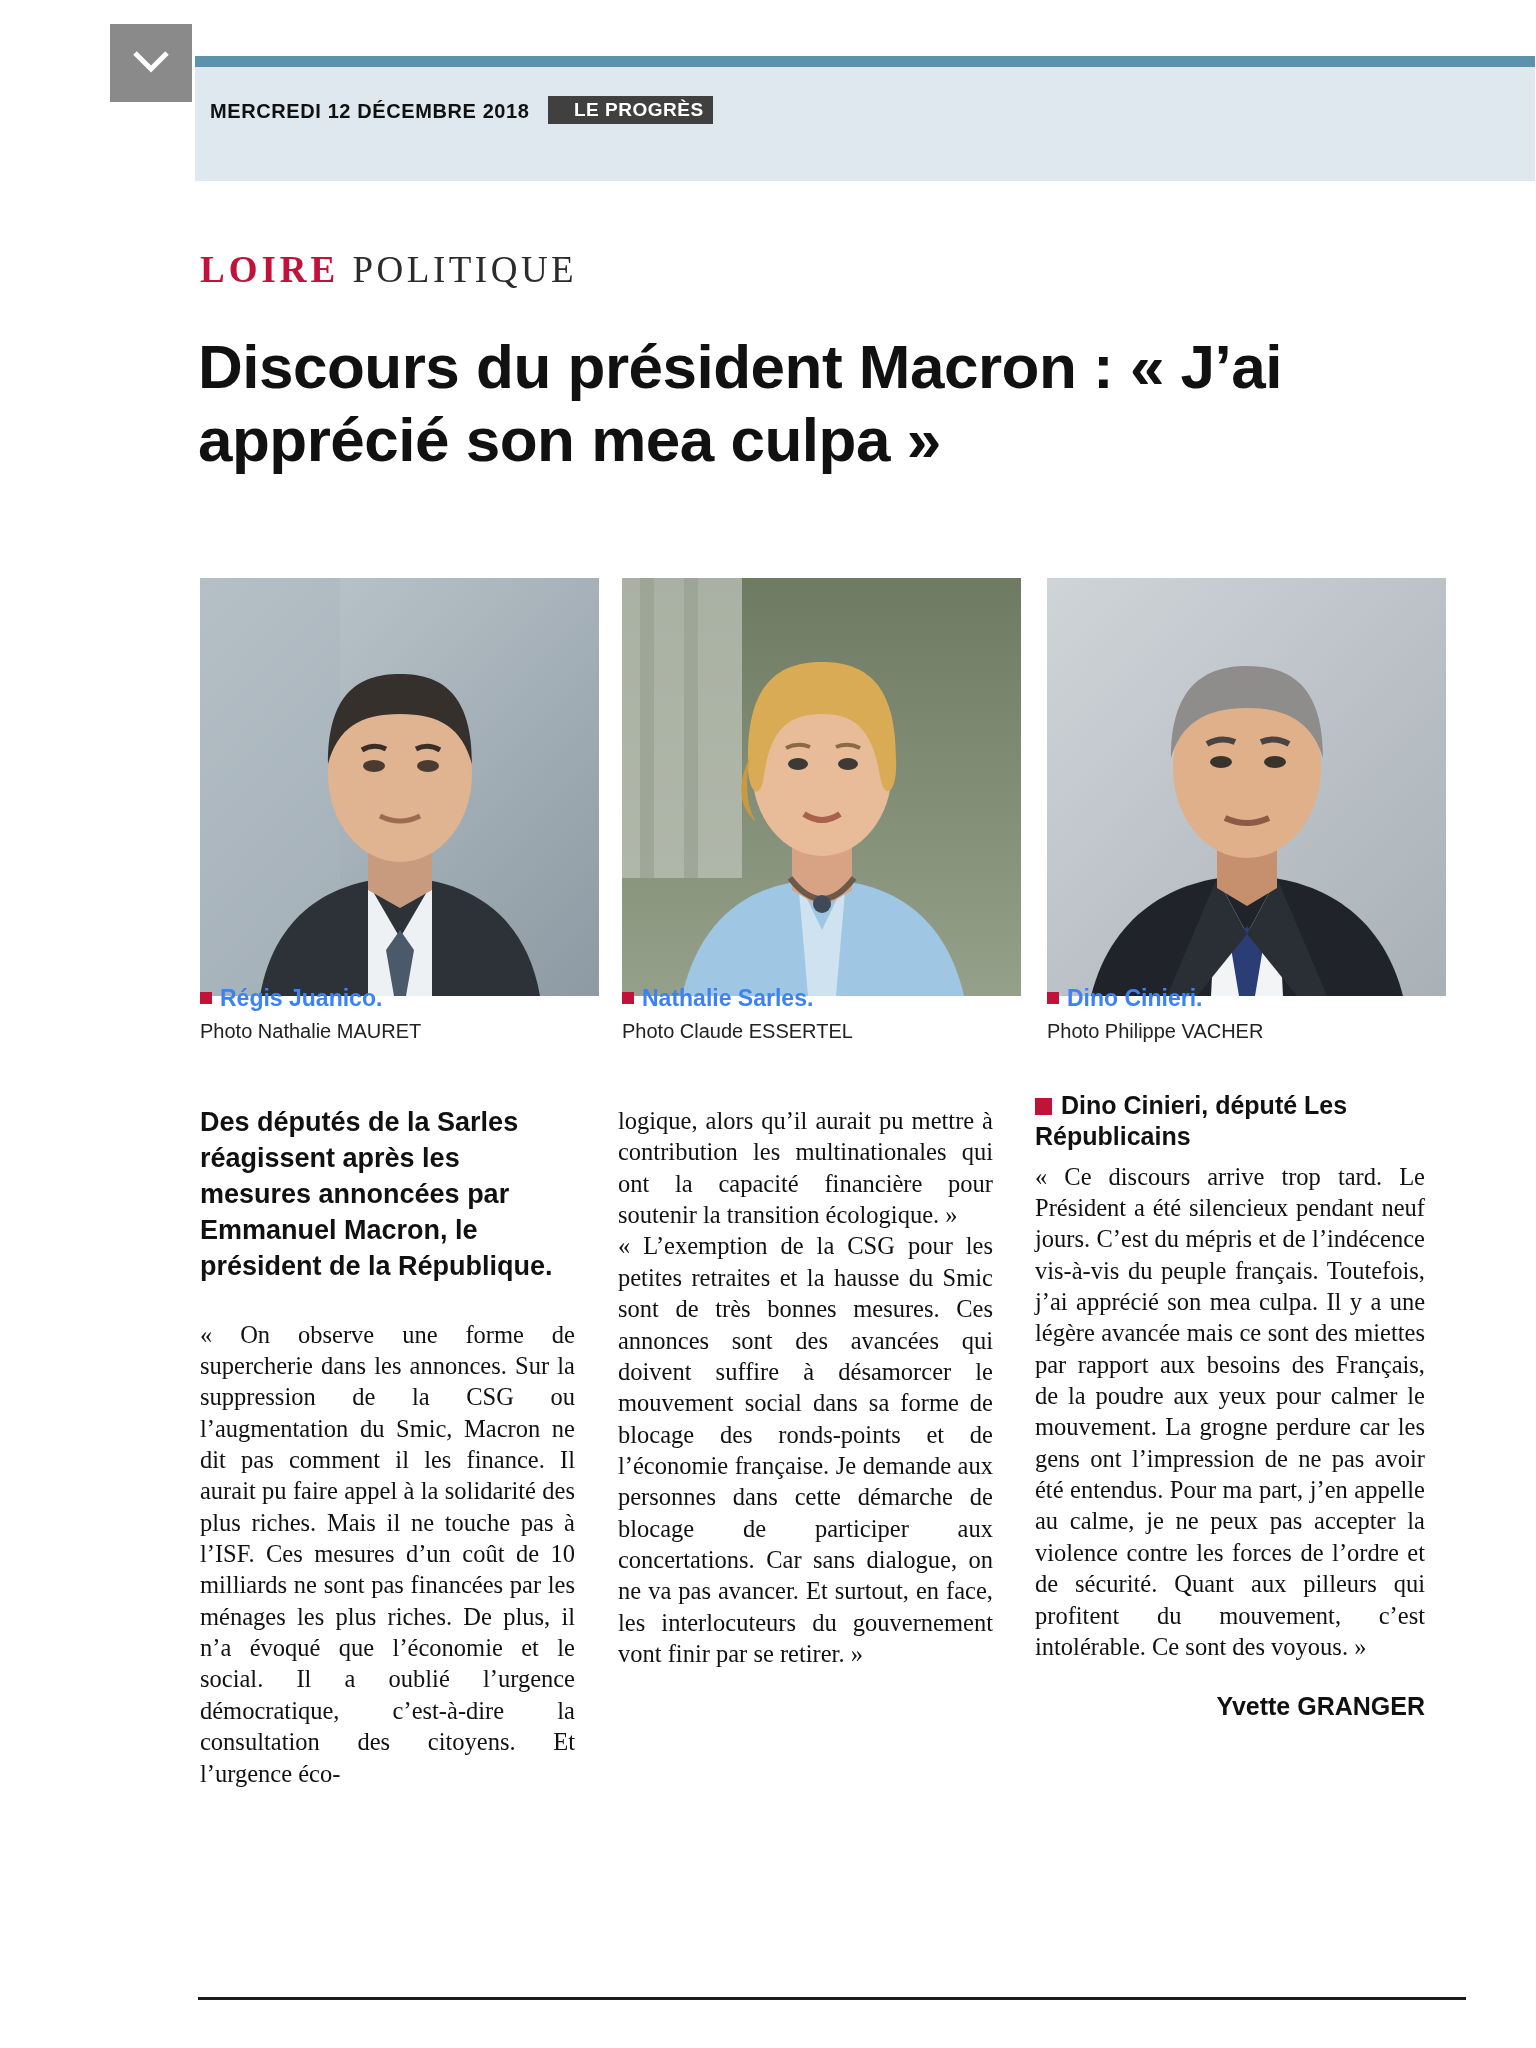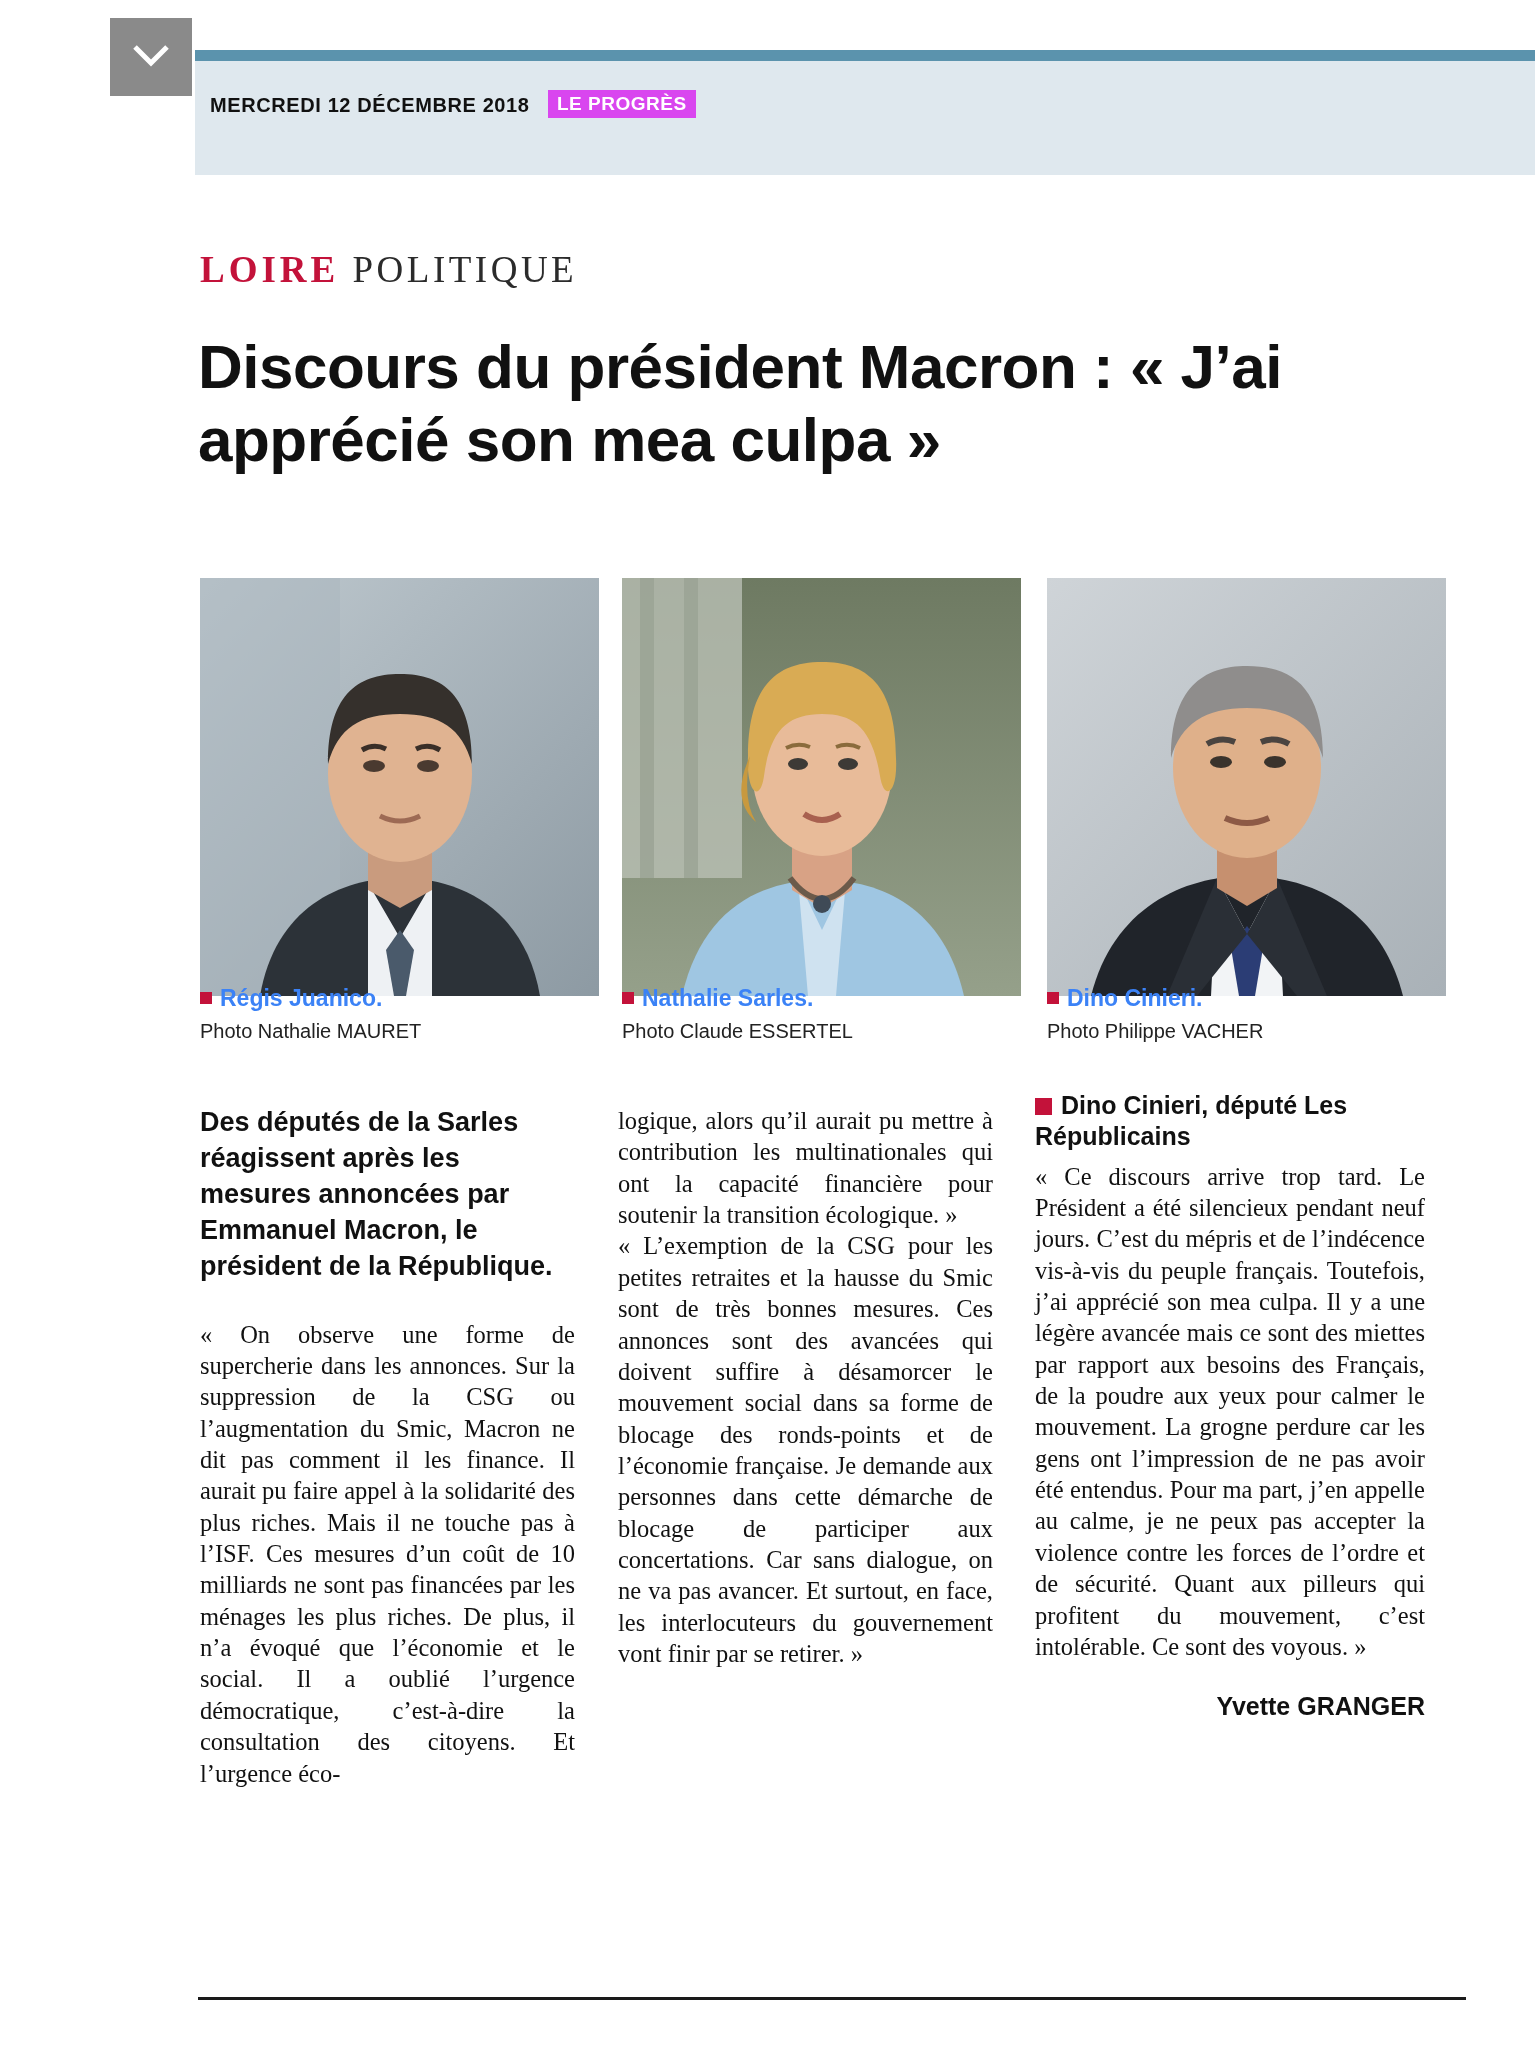--- a/index.html
+++ b/index.html
@@ -12,21 +12,21 @@
     height: 2048px;
     position: relative;
     font-family: "Liberation Serif", serif;
     overflow: hidden;
   }
 
   
   .page-header {
     position: absolute;
     left: 0;
-    top: 0;
+    top: 6px;
     width: 1536px;
     height: 175px;
   }
   .corner-tab {
     position: absolute;
     left: 110px;
     top: 18px;
     width: 82px;
     height: 78px;
     background: #8a8a8a;
@@ -56,27 +56,27 @@
     font-family: "Liberation Sans", sans-serif;
     font-weight: bold;
     font-size: 20px;
     letter-spacing: 0.6px;
     color: #111;
   }
   .masthead-badge {
     position: absolute;
     left: 548px;
     top: 90px;
-    background: #d946ef;
+    background: #404040;
     color: #fff;
     font-family: "Liberation Sans", sans-serif;
     font-weight: bold;
     font-size: 19px;
     letter-spacing: 0.5px;
-    padding: 4px 9px 5px 9px;
+    padding: 4px 9px 5px 26px;
     line-height: 1;
   }
 
   
   .kicker {
     position: absolute;
     left: 200px;
     top: 248px;
     font-family: Liberation Serif, serif;
     font-size: 37px;

